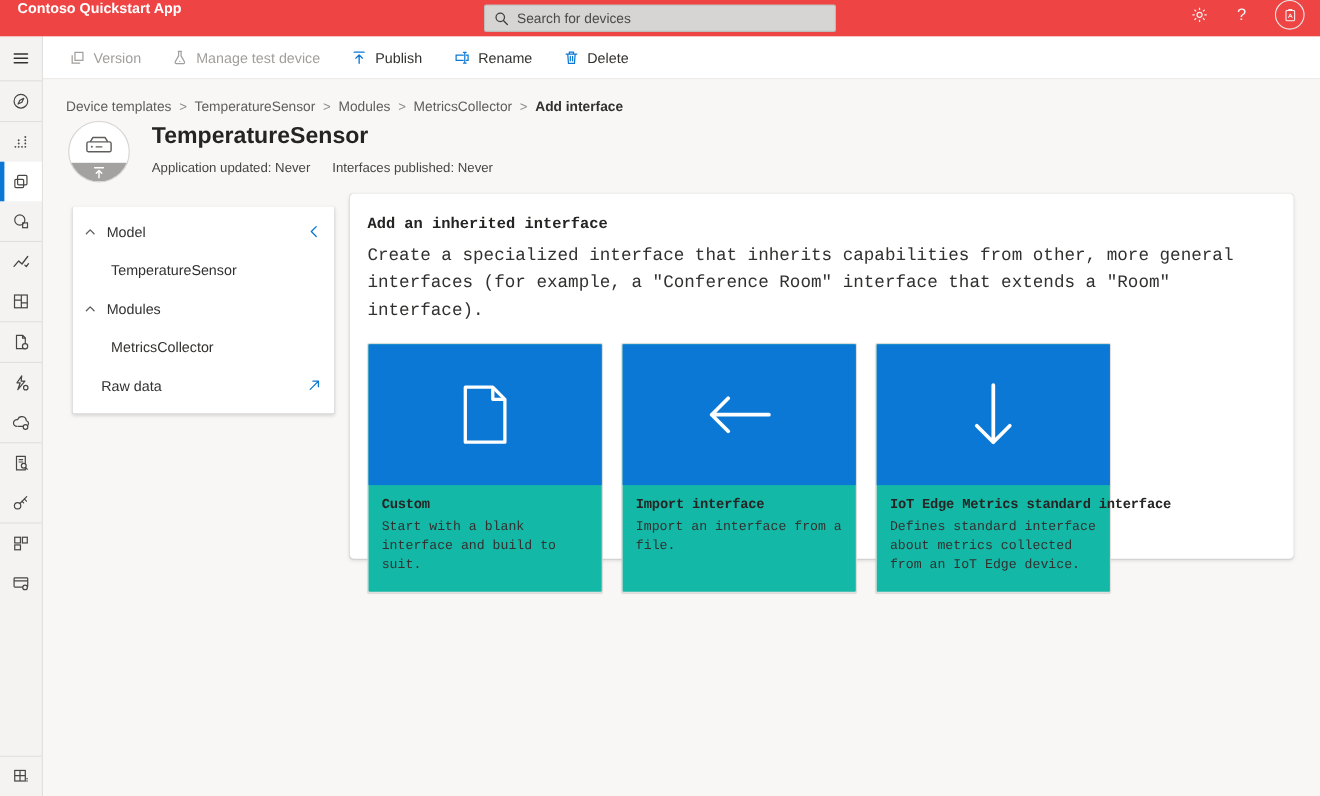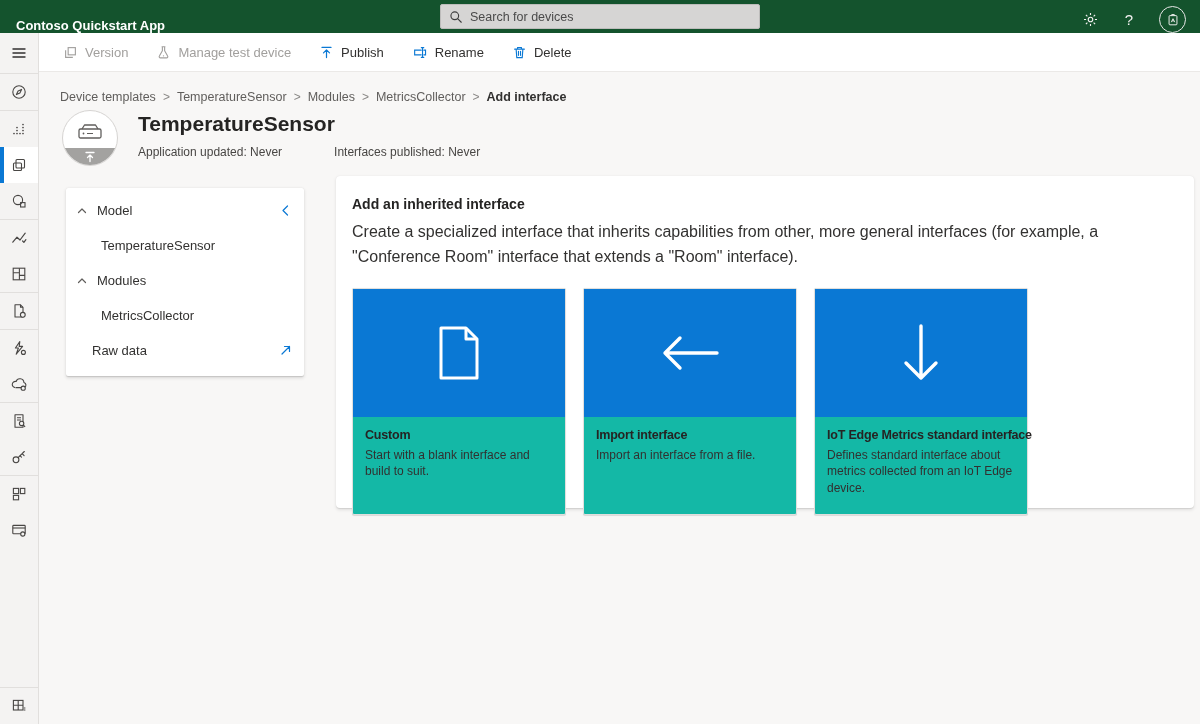--- a/index.html
+++ b/index.html
@@ -8,21 +8,21 @@
     font-family: "Liberation Sans", sans-serif;
     background: #f8f7f6;
     color: #323130;
     position: relative;
   }
   svg { display: block; }
 
   
   .topbar {
     position: absolute; top: 0; left: 0; width: 1200px; height: 33px;
-    background: #14532d; display: flex; align-items: flex-end; z-index: 30;
+    background: #ef4444; display: flex; align-items: flex-start; z-index: 30;
   }
   .app-title { color: #ffffff; font-weight: bold; font-size: 13px; padding-left: 16px; cursor: pointer; }
   .search-box {
     position: absolute; left: 440px; top: 4px; width: 320px; height: 25px;
     background: #d6d5d4; border: 1px solid #bdbcbb; border-radius: 2px;
     display: flex; align-items: center; padding: 0 8px;
   }
   .search-box input {
     flex: 1; background: transparent; border: none; outline: none;
     font-family: "Liberation Sans", sans-serif; font-size: 12.5px; color: #333;
@@ -83,43 +83,44 @@
     width: 56px; height: 56px; border-radius: 50%; background: #ffffff;
     border: 1px solid #d6d4d2; overflow: hidden; position: relative;
   }
   .hdr-avatar .device-glyph { position: absolute; top: 9px; left: 50%; transform: translateX(-50%); color: #605e5c; }
   .hdr-avatar .pub-band {
     position: absolute; left: 0; right: 0; bottom: 0; height: 17px; background: #a3a2a0;
     display: flex; align-items: center; justify-content: center; color: #fff;
   }
   .hdr-text { margin-left: 20px; padding-top: 2px; }
   .page-title { font-size: 21px; font-weight: bold; color: #252423; }
-  .hdr-meta { display: flex; gap: 52px; margin-top: 9px; font-size: 12px; color: #484644; }
+  .hdr-meta { display: flex; gap: 20px; margin-top: 9px; font-size: 12px; color: #484644; }
 
   
   .tree-panel {
     position: absolute; top: 188px; left: 66px; width: 238px;
     background: #ffffff; border-radius: 2px; padding: 5px 0 8px;
     box-shadow: 0 1.6px 3.6px rgba(0,0,0,.13), 0 0.3px 0.9px rgba(0,0,0,.11);
   }
   .tree-row { height: 35px; display: flex; align-items: center; font-size: 13px; color: #323130; cursor: pointer; padding-right: 12px; }
   .tree-row.section { padding-left: 10px; }
   .tree-row.section .tree-label { margin-left: 9px; }
   .tree-row.child { padding-left: 35px; }
   .tree-row.leaf { padding-left: 26px; }
   .tree-chevron { color: #605e5c; }
   .tree-spacer { flex: 1; }
   .collapse-icon, .expand-icon { color: #0a78d4; }
 
   
   .main-panel {
-    position: absolute; top: 176px; left: 336px; width: 858px; height: 332px;
+    position: absolute; top: 176px; left: 318px; width: 858px; height: 332px;
     background: #ffffff; border-radius: 4px;
     box-shadow: 0 1.6px 3.6px rgba(0,0,0,.1), 0 0.3px 0.9px rgba(0,0,0,.08);
     padding: 20px 16px 0 16px;
+    font-family: Liberation Mono, monospace;
   }
   .panel-title { font-size: 14px; font-weight: bold; color: #252423; }
   .panel-desc { font-size: 16px; color: #323130; margin-top: 8px; max-width: 822px; line-height: 1.55; }
   .cards { display: flex; gap: 17px; margin-top: 18px; }
   .card {
     width: 214px; height: 227px; background: #14b8a6;
     border: 1px solid #e1dfdd; border-radius: 2px; cursor: pointer;
     box-shadow: 0 0.3px 0.9px rgba(0,0,0,.12);
   }
   .card-img {

